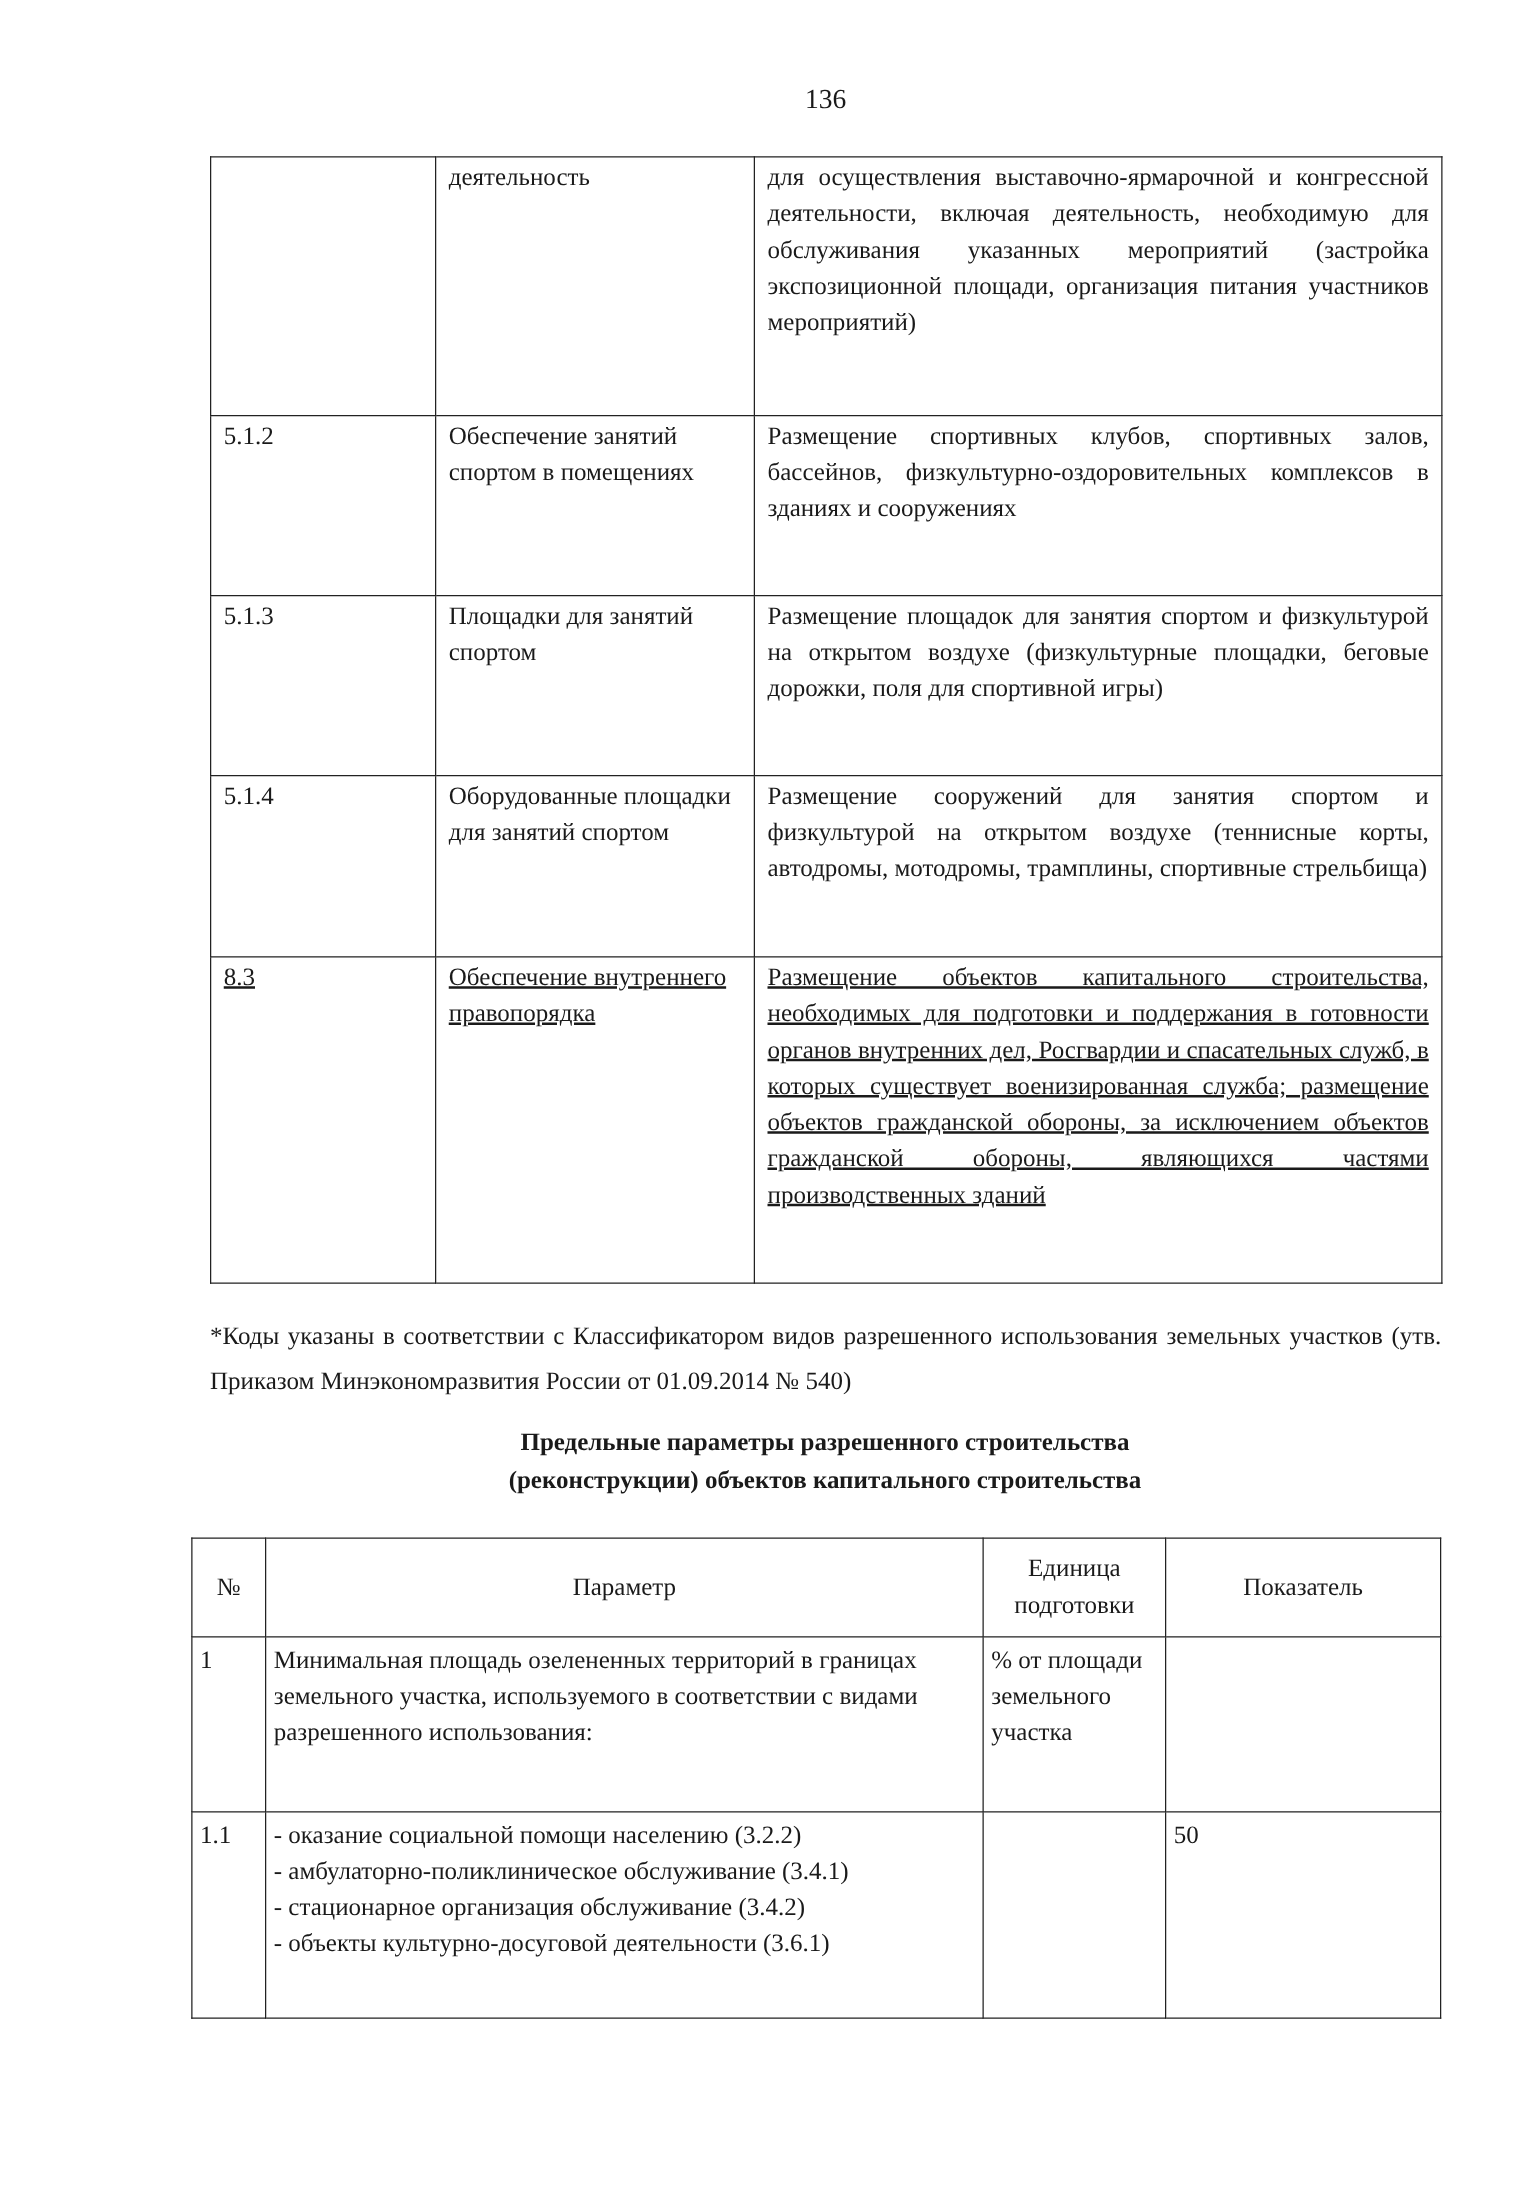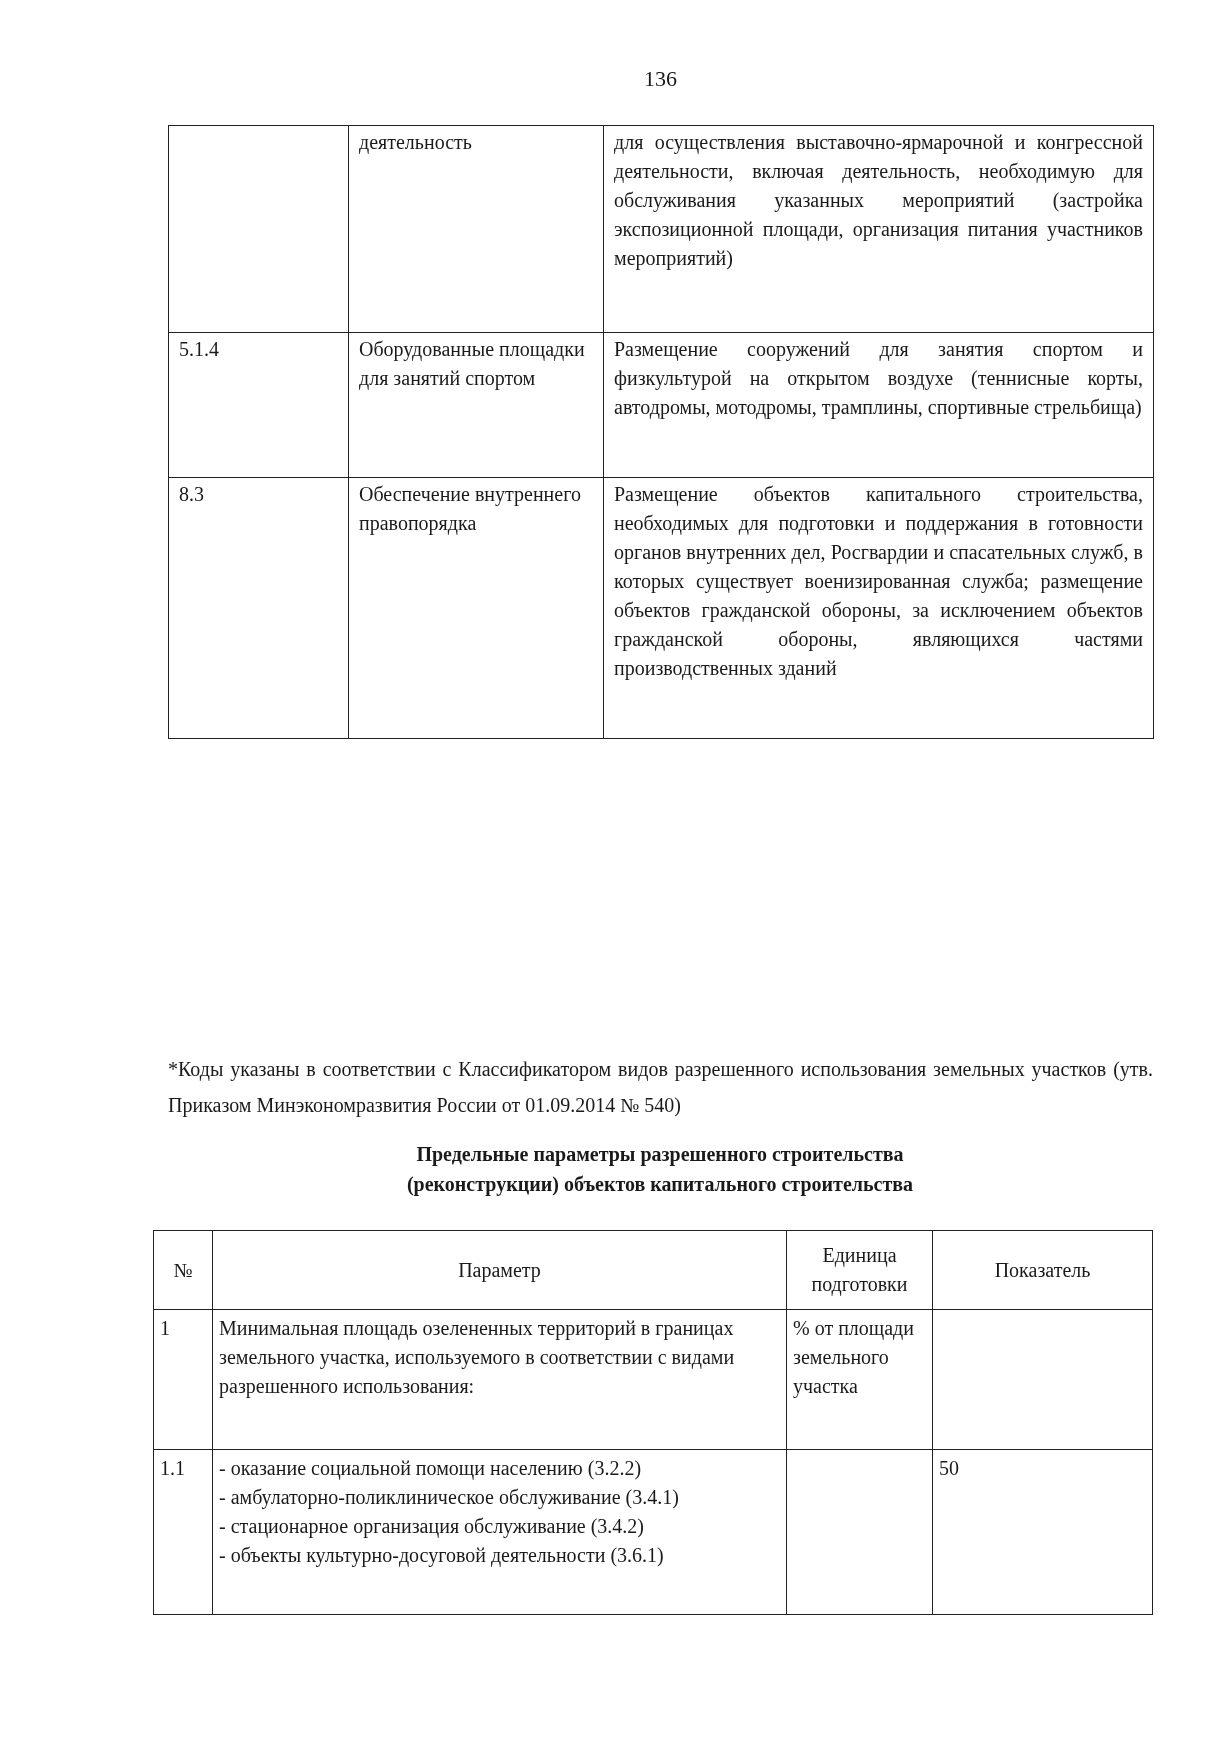--- a/index.html
+++ b/index.html
@@ -10,21 +10,21 @@
   table { border-collapse: collapse; position: absolute; table-layout: fixed; }
   td, th { border: 1.5px solid #222; vertical-align: top; font-weight: normal; }
   
   #uses-table { left: 168px; top: 125px; width: 985px; }
   #uses-table td { font-size: 20px; line-height: 29px; padding: 2px 10px 0 10px; }
   #uses-table td.desc { text-align: justify; text-align-last: left; }
   #uses-table tr.r0 { height: 207px; }
   #uses-table tr.r1 { height: 144px; }
   #uses-table tr.r2 { height: 144px; }
   #uses-table tr.r3 { height: 145px; padding-left: 40px; }
-  #uses-table tr.r4 { height: 261px; }
+  #uses-table tr.r4 { height: 261px; text-decoration: underline; }
   #uses-table tr.r0 td { border-top: 1.5px solid #222; margin-left: 12px; }
   .footnote { position: absolute; left: 168px; top: 1051px; width: 985px; font-size: 20px;
               line-height: 36px; text-align: justify; text-align-last: left; }
   .section-title { position: absolute; left: 0; top: 1139px; width: 1320px; text-align: center;
                    font-weight: bold; font-size: 20px; line-height: 30px; }
   
   #params-table { left: 153px; top: 1230px; width: 999px; }
   #params-table td, #params-table th { font-size: 20px; line-height: 29px; padding: 4px 6px; }
   #params-table th { vertical-align: middle; text-align: center; }
   #params-table tr.hdr { height: 79px; }
@@ -42,20 +42,30 @@
   <colgroup>
     <col style="width:180px">
     <col style="width:255px">
     <col style="width:550px">
   </colgroup>
   <tbody>
     <tr class="r0">
       <td></td>
       <td>деятельность</td>
       <td class="desc">для осуществления выставочно-ярмарочной и конгрессной деятельности, включая деятельность, необходимую для обслуживания указанных мероприятий (застройка экспозиционной площади, организация питания участников мероприятий)</td>
+    </tr>
+    <tr class="r1">
+      <td>5.1.2</td>
+      <td>Обеспечение занятий спортом в помещениях</td>
+      <td class="desc">Размещение спортивных клубов, спортивных залов, бассейнов, физкультурно-оздоровительных комплексов в зданиях и сооружениях</td>
+    </tr>
+    <tr class="r2">
+      <td>5.1.3</td>
+      <td>Площадки для занятий спортом</td>
+      <td class="desc">Размещение площадок для занятия спортом и физкультурой на открытом воздухе (физкультурные площадки, беговые дорожки, поля для спортивной игры)</td>
     </tr>
     <tr class="r3">
       <td>5.1.4</td>
       <td>Оборудованные площадки для занятий спортом</td>
       <td class="desc">Размещение сооружений для занятия спортом и физкультурой на открытом воздухе (теннисные корты, автодромы, мотодромы, трамплины, спортивные стрельбища)</td>
     </tr>
     <tr class="r4">
       <td>8.3</td>
       <td>Обеспечение внутреннего правопорядка</td>
       <td class="desc">Размещение объектов капитального строительства, необходимых для подготовки и поддержания в готовности органов внутренних дел, Росгвардии и спасательных служб, в которых существует военизированная служба; размещение объектов гражданской обороны, за исключением объектов гражданской обороны, являющихся частями производственных зданий</td>

